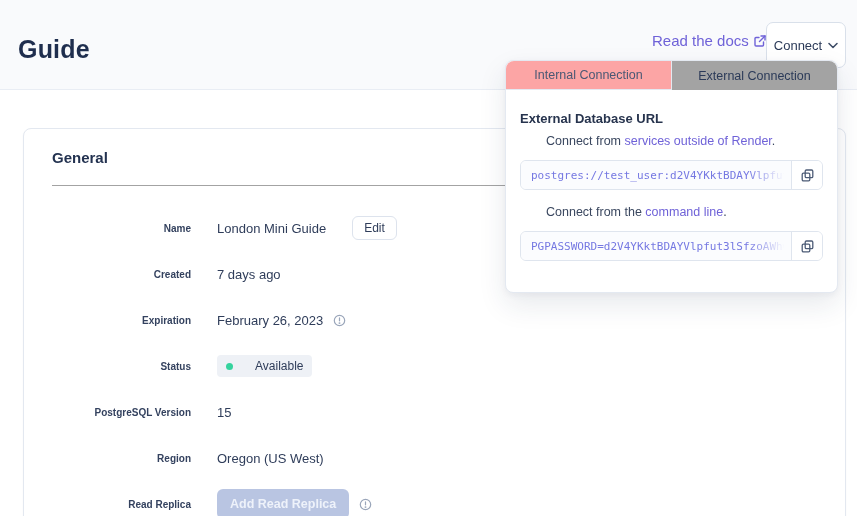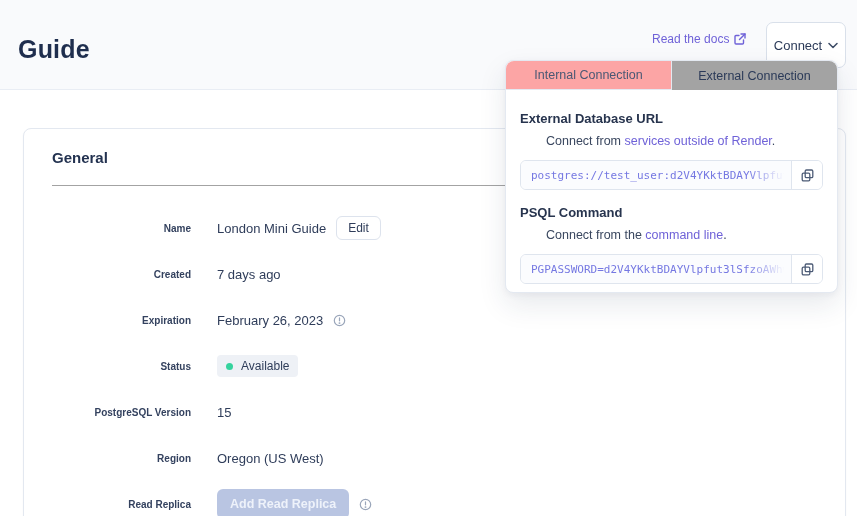--- a/index.html
+++ b/index.html
@@ -14,21 +14,21 @@
     position:absolute; left:0; top:0; right:0; height:90px;
     background:#f9fafc; border-bottom:1px solid #e9edf4;
   }
   .page-title {
     position:absolute; left:18px; top:35px;
     font-size:25px; font-weight:700; color:#1f2e4e; letter-spacing:.2px;
   }
   .read-docs {
     position:absolute; left:652px; top:32px;
     display:flex; align-items:center; gap:5px;
-    font-size:12px; color:#6f62d8; cursor:pointer;
+    font-size:15px; color:#6f62d8; cursor:pointer;
   }
   .connect-btn {
     position:absolute; left:766px; top:22px; width:80px; height:46px;
     background:#ffffff; border:1px solid #d9e0ea; border-radius:7px;
     display:flex; align-items:center; justify-content:center; gap:6px;
     font-size:13px; color:#2b3a58; cursor:pointer;
   }
 
   
   .card {
@@ -46,25 +46,25 @@
   .row-label {
     width:139px; text-align:right; flex:none;
     font-size:10px; font-weight:600; color:#34425f;
   }
   .row-value {
     margin-left:26px; font-size:13px; color:#2f3d5a;
     display:flex; align-items:center; gap:10px;
   }
   .edit-btn {
     padding:4px 11px; font-size:12px; color:#2f3d5a; background:#fff;
-    border:1px solid #dde3ed; border-radius:6px; margin-left:0;
+    border:1px solid #dde3ed; border-radius:6px; margin-left:16px;
     font-family:"Liberation Sans", sans-serif; cursor:pointer;
   }
   .badge {
-    display:inline-flex; align-items:center; gap:8px;
+    display:inline-flex; align-items:center; gap:22px;
     background:#eef1f6; border-radius:4px; padding:4px 9px;
     font-size:12px; color:#2f3d5a;
   }
   .dot { width:7px; height:7px; border-radius:50%; background:#35d39e; }
   .disabled-btn {
     background:#b9c5e2; color:#eef2fa; border:none; border-radius:6px;
     padding:8px 13px; font-size:12.5px; font-weight:600;
     font-family:"Liberation Sans", sans-serif; cursor:not-allowed;
   }
   .info { display:inline-flex; align-items:center; }
@@ -233,21 +233,20 @@
       <button class="copy-btn">
         <span>
           <svg width="13" height="13" viewBox="0 0 13 13" fill="none" stroke="#4c5b76" stroke-width="1.3" stroke-linejoin="round">
             <rect x="4.2" y="1" width="7.6" height="7.6" rx="1.2"></rect>
             <rect x="1.2" y="4.2" width="7.6" height="7.6" rx="1.2"></rect>
           </svg>
         </span>
       </button>
     </div>
 
-    <div class="sec-heading">PSQL Command</div>
     <div class="sec-desc">
       <span>Connect from the </span><span class="lnk">command line</span><span>.</span>
     </div>
     <div class="input-group">
       <div class="input-field">
         <span>PGPASSWORD=d2V4YKktBDAYVlpfut3lSfzoAWhwb3rx p</span>
         <span class="fade"></span>
       </div>
       <button class="copy-btn">
         <span>

